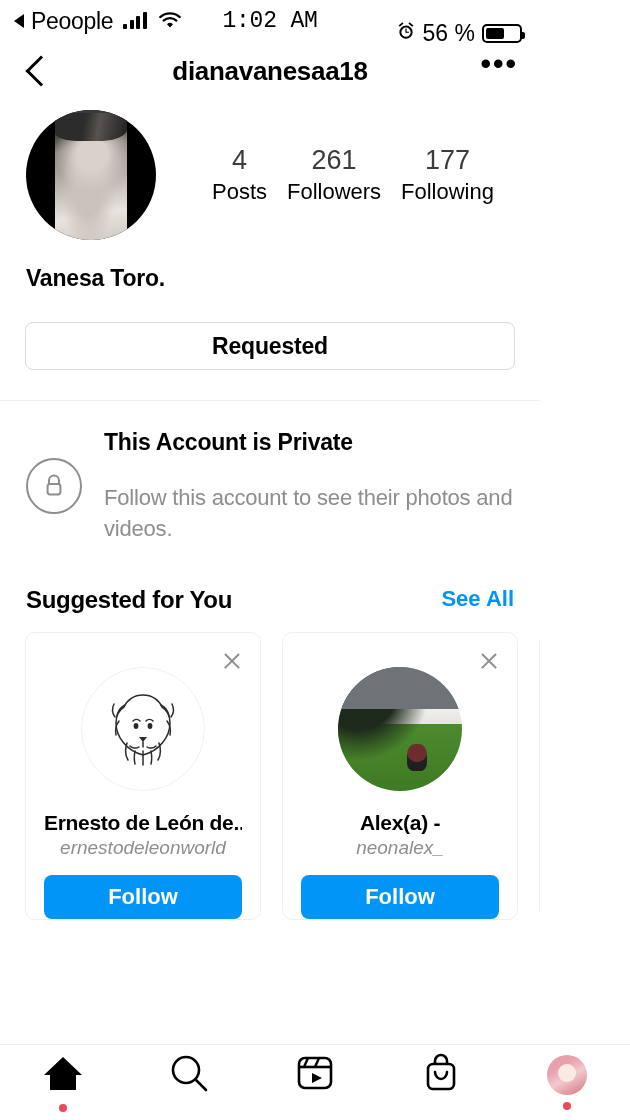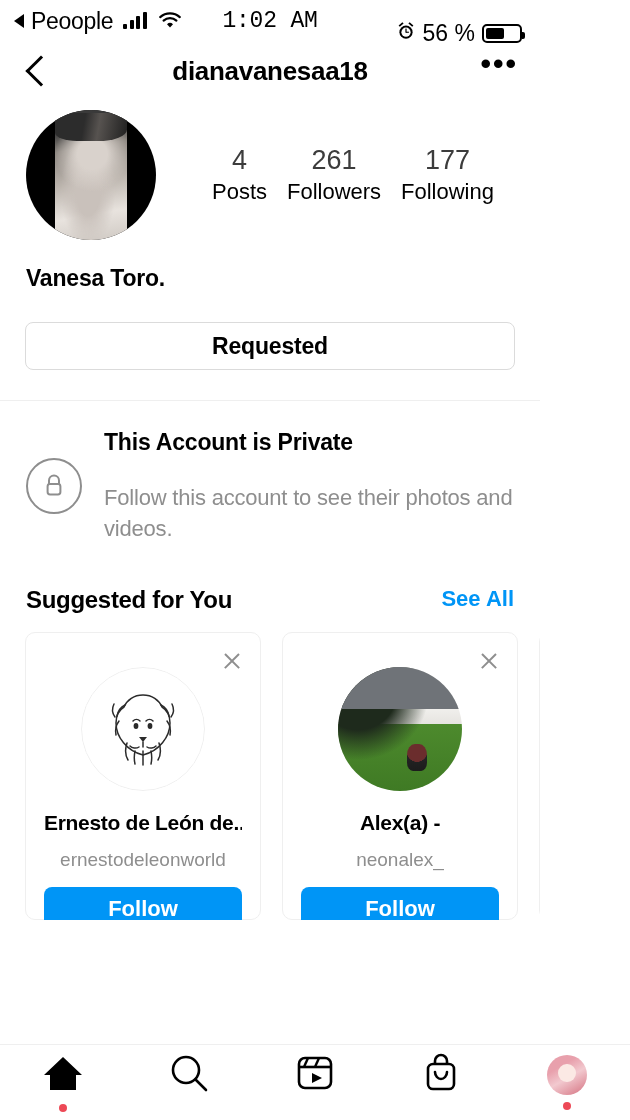--- a/index.html
+++ b/index.html
@@ -101,21 +101,21 @@
     width:236px; flex:none; border:1px solid #efefef; border-radius:10px; background:#fff;
     padding: 18px 18px 20px 18px; position:relative; height:288px;
   }
   .card .close { position:absolute; top:18px; right:18px; width:20px;height:20px; cursor:pointer; }
   .card .close:before, .card .close:after{
     content:""; position:absolute; left:0; top:9px; width:20px;height:2.2px;background:#8e8e8e;
   }
   .card .close:before{ transform:rotate(45deg);} .card .close:after{ transform:rotate(-45deg);}
   .card .av { width:124px;height:124px;border-radius:50%;margin: 16px auto 0 auto; overflow:hidden; position:relative; }
   .card .cname { margin-top:20px; text-align:center; font-size:21px; font-weight:700; letter-spacing:-0.3px; white-space:nowrap; overflow:hidden;}
-  .card .cuser { margin-top:14px; text-align:center; font-size:19px; color:#8e8e8e; white-space:nowrap; overflow:hidden;}
+  .card .cuser { margin-top:2px; text-align:center; font-size:19px; color:#8e8e8e; white-space:nowrap; overflow:hidden;font-style:italic;}
   .card .follow {
     margin-top:16px; width:100%; height:44px; background:#0095f6; border:none; border-radius:8px;
     color:#fff; font-size:22px; font-weight:700; font-family:"Liberation Sans",sans-serif; cursor:pointer;
   }
 
   
   .art-lion{ position:absolute; inset:0; background:#fff; border:1px solid #efefef; border-radius:50%; display:flex;align-items:center;justify-content:center;}
   .art-photo{ position:absolute; inset:0;
     background:
       linear-gradient(180deg, #6f7378 0 34%, rgba(111,115,120,0) 34%),

